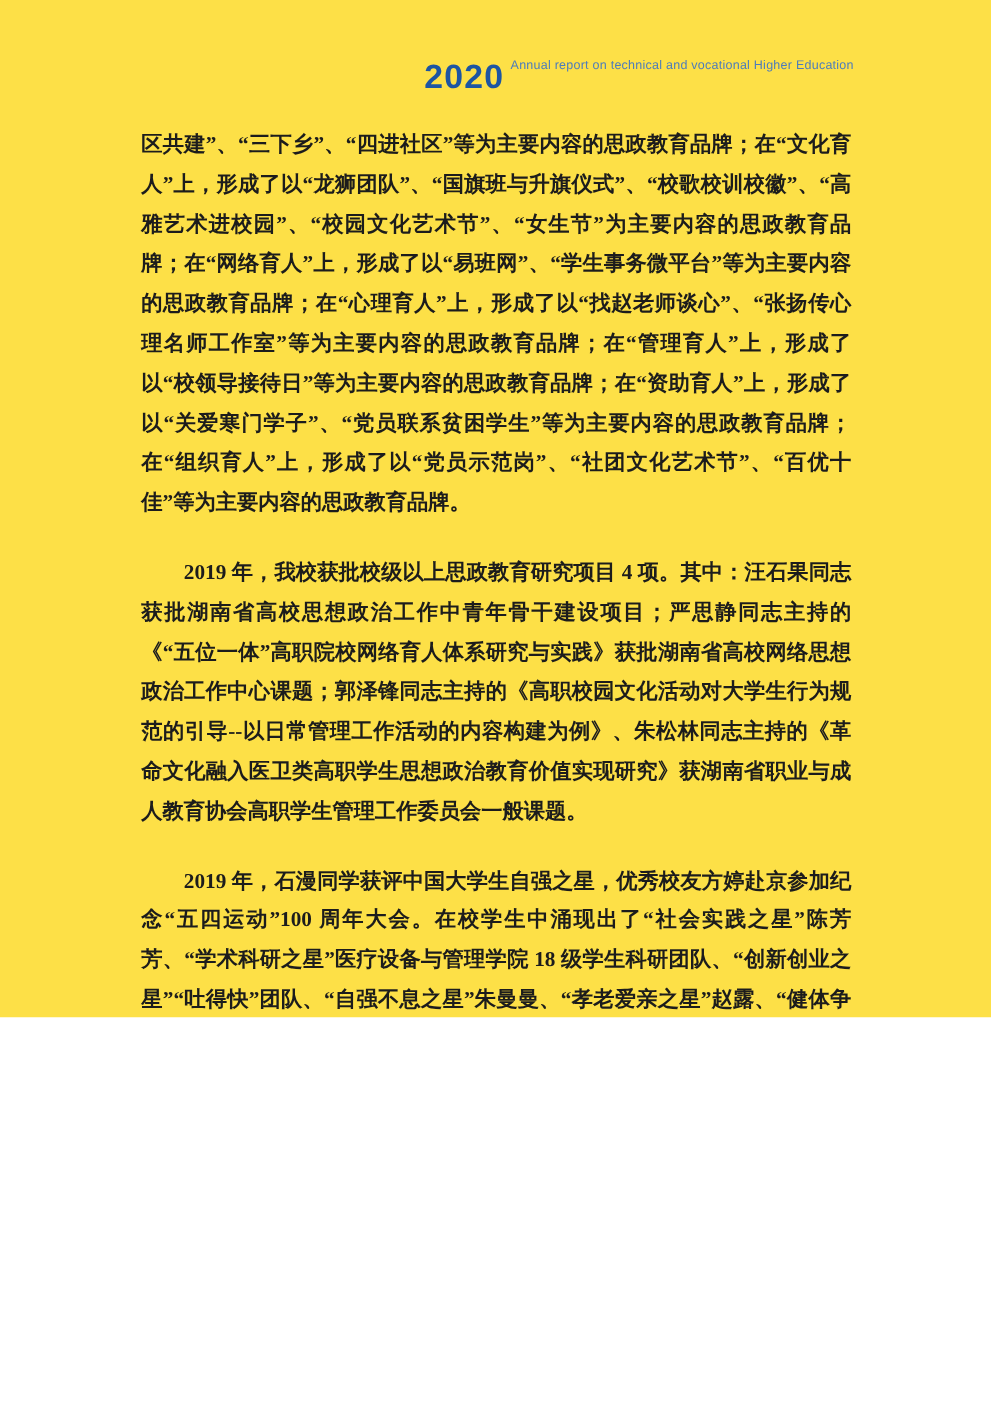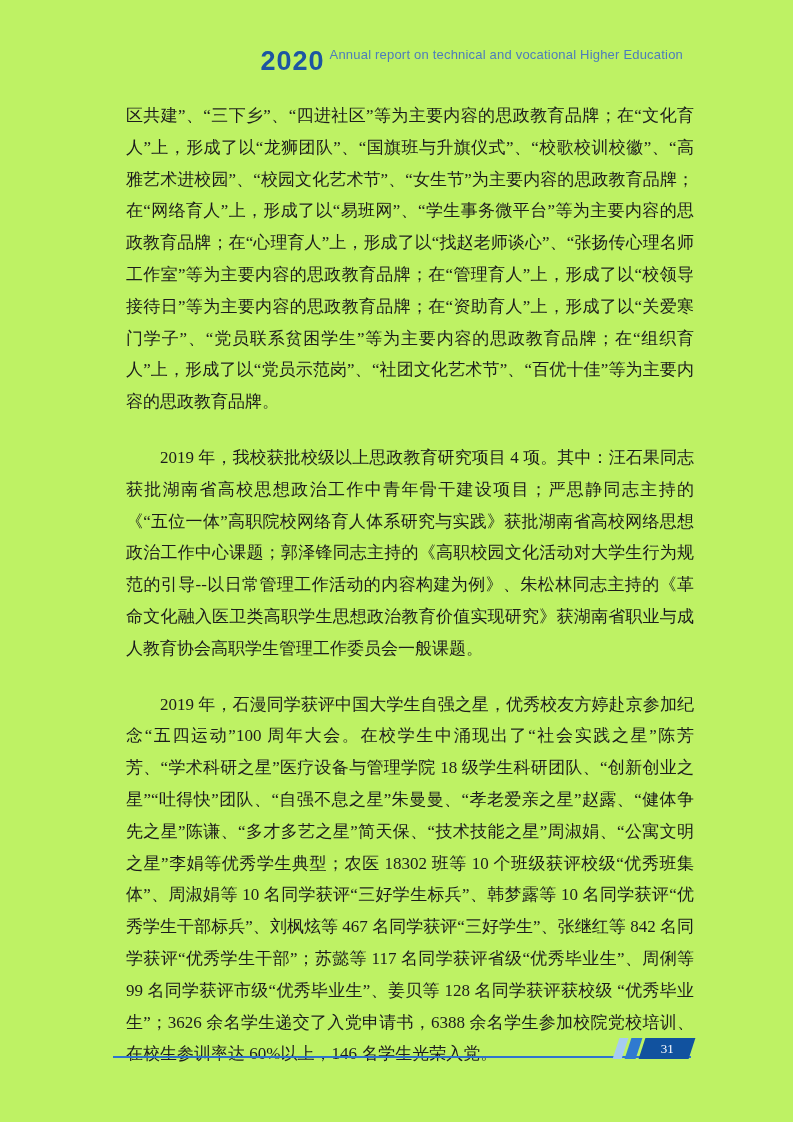--- a/index.html
+++ b/index.html
@@ -1,19 +1,19 @@
 <!DOCTYPE html>
 <html><head>
 <meta charset="utf-8">
 <style>
   html,body{margin:0;padding:0;background:#ffffff;}
   .page{
     position:relative;
-    width:793px;height:1122px;
-    background:#bef264;
+    width:793px;height:814px;
+    background:#fde047;
     overflow:hidden;
     font-family:"Liberation Serif","DejaVu Serif",serif;
   }
   
   .header{
     position:absolute;
     top:46px;right:110px;
     display:flex;align-items:flex-start;
   }
   .header .year{
@@ -31,35 +31,36 @@
     font-family:"Liberation Sans","DejaVu Sans",sans-serif;
     font-weight:700;
     font-size:17px;
     letter-spacing:-0.5px;
     color:#1d55a2;
     line-height:20px;
     white-space:nowrap;
   }
   .header .subtitle-en{
     font-family:"Liberation Sans","DejaVu Sans",sans-serif;
-    font-size:13px;
+    font-size:10px;
     color:#4d7cbb;
     letter-spacing:0.2px;
     margin-top:1px;
     white-space:nowrap;
   }
   
   .body-text{
     position:absolute;
-    left:126px;top:100px;
+    left:113px;top:100px;
     width:568px;
     font-size:17px;
     line-height:31.8px;
     color:#1c1c1c;
     text-align:justify;
+    font-weight:bold;
   }
   .body-text p{margin:0;}
   .body-text p + p{margin-top:24px;}
   .body-text p.indent{text-indent:2em;}
   
   .footer-line{
     position:absolute;
     left:113px;top:1056px;
     width:578px;height:2px;
     background:#2e74d0;

